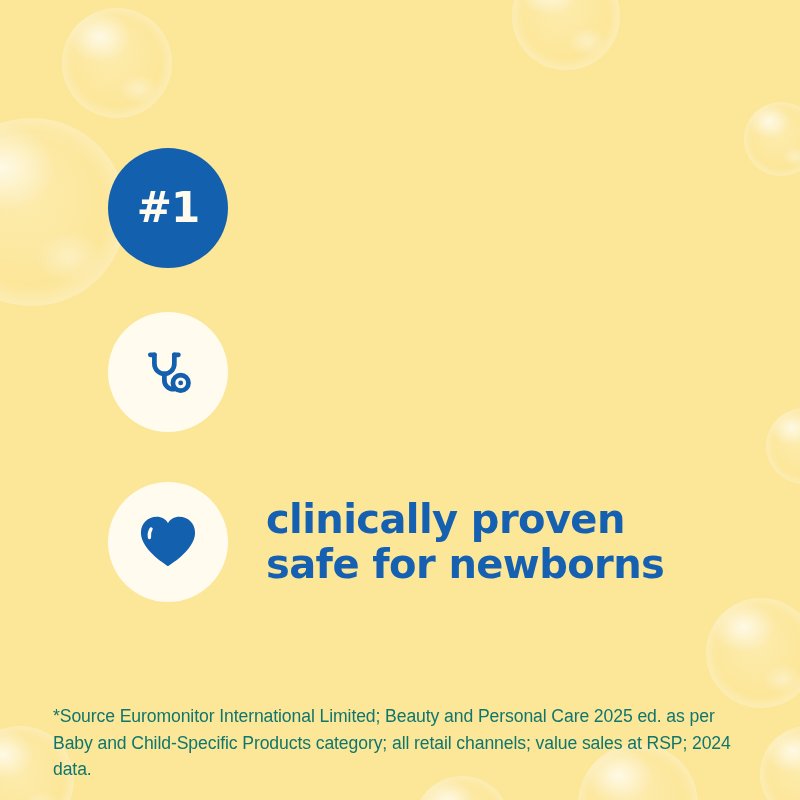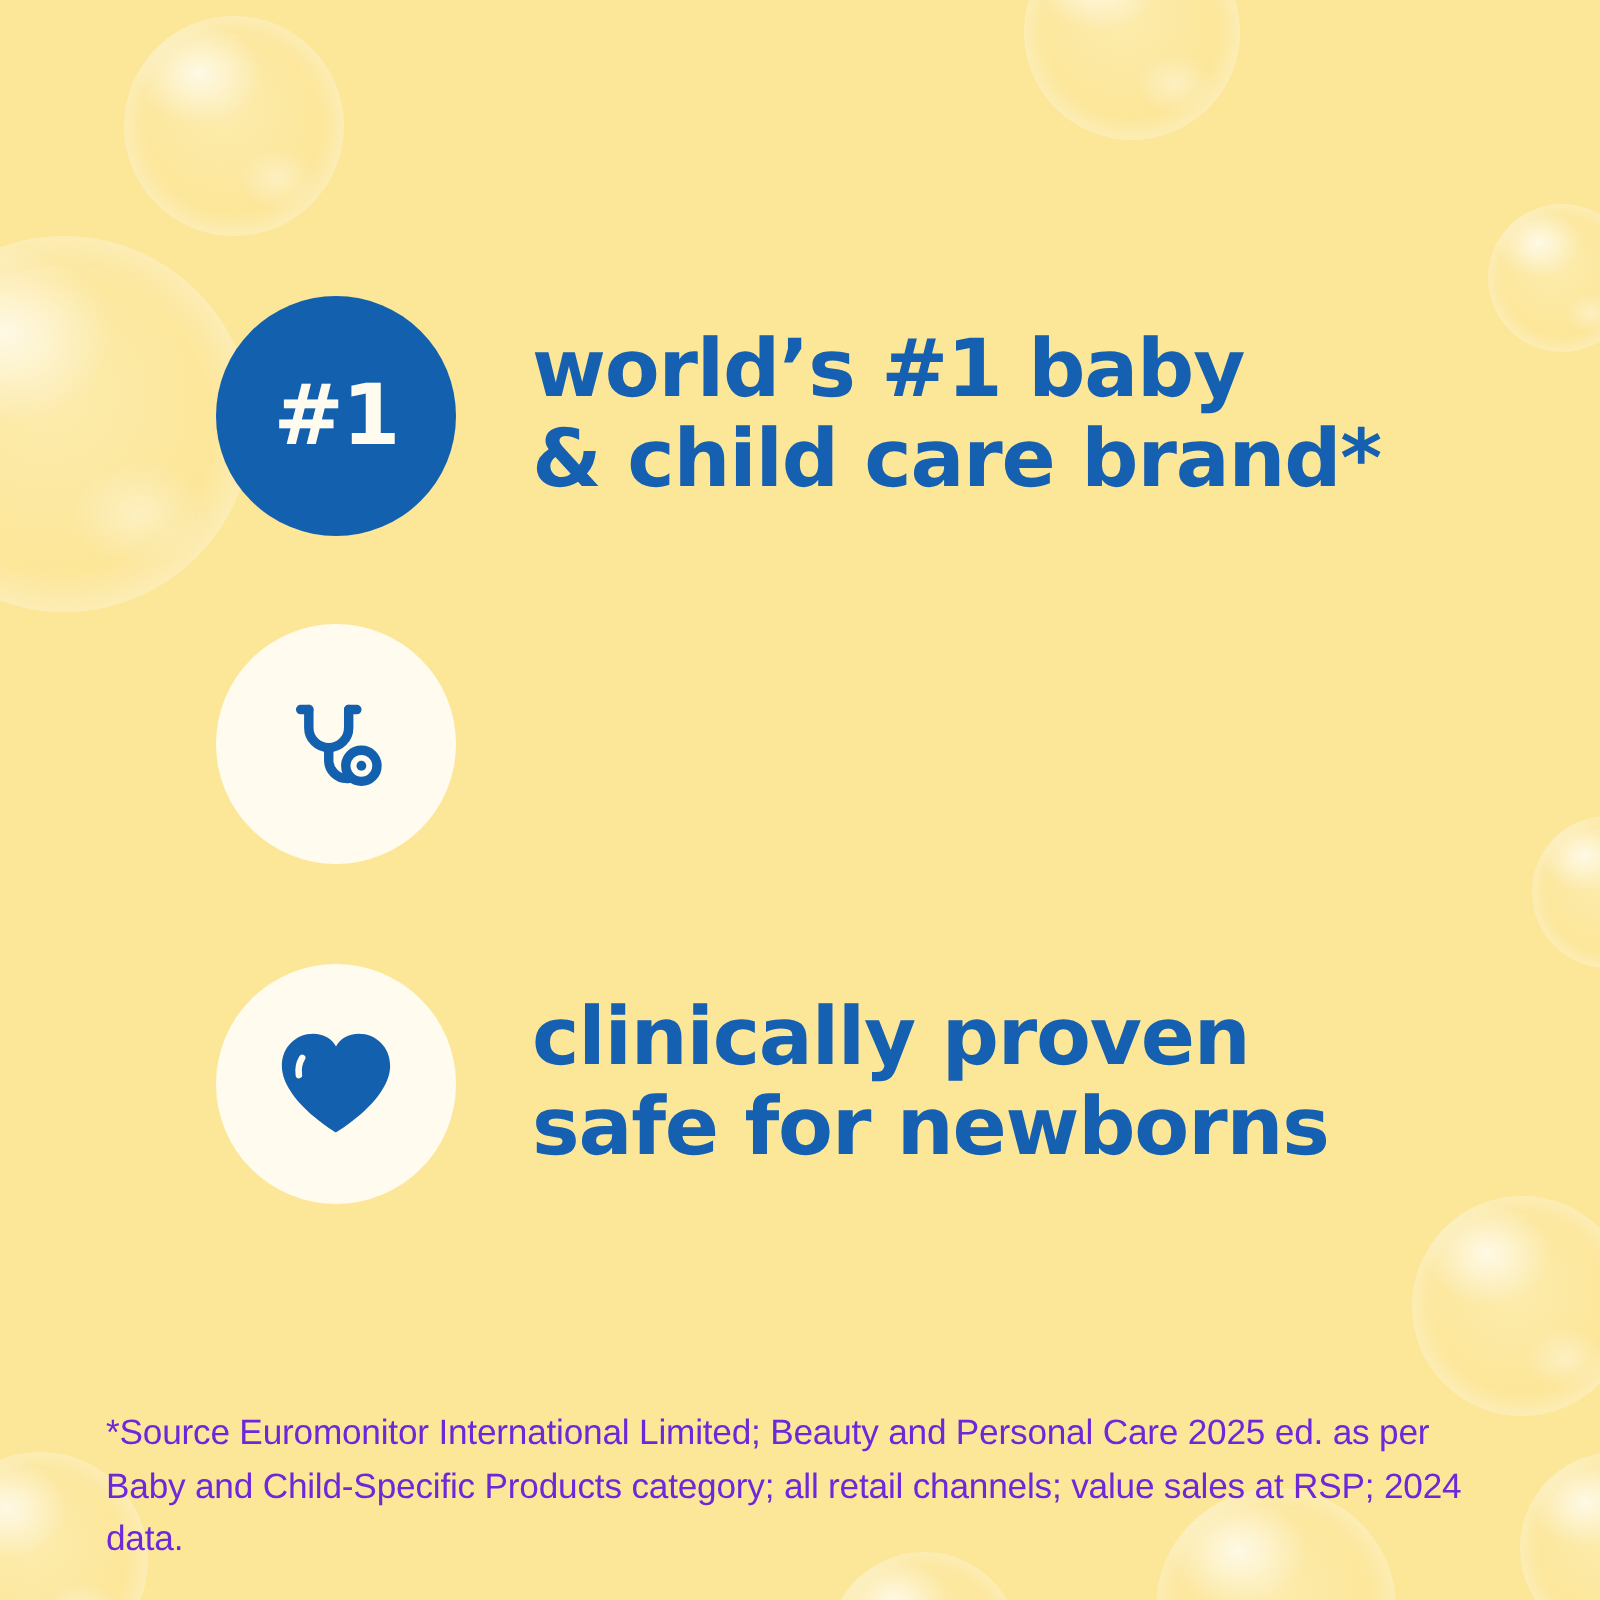--- a/index.html
+++ b/index.html
@@ -122,21 +122,21 @@
     letter-spacing: -0.6px;
     white-space: pre-line;
   }
 
   
   .footnote {
     position: absolute;
     left: 53px;
     top: 703px;
     width: 700px;
-    color: #6d28d9;
+    color: #0f766e;
     font-family: "Liberation Sans", sans-serif;
     font-size: 17.6px;
     line-height: 1.52;
     letter-spacing: -0.1px;
   }
 </style>
 </head>
 <body>
 
 <div id="poster">
@@ -202,22 +202,20 @@
         <div class="rim"></div>
         <div class="sheen"></div>
       </div>
     </div>
 
   <div class="claims">
       <div class="claim-row" style="top: 148px;">
         <div class="badge blue">
           <span class="badge-number">#1</span>
         </div>
-        <div class="claim-text">world’s #1 baby
-&amp; child care brand*</div>
       </div>
       <div class="claim-row" style="top: 312px;">
         <div class="badge cream">
           <span style="display: flex;">
             <svg width="58" height="58" viewBox="0 0 64 64" aria-hidden="true">
               <g fill="none" stroke="#1260ae" stroke-width="5.2" stroke-linecap="round" stroke-linejoin="round">
                 <path d="M17 13v10a11 11 0 0 0 22 0V13"></path>
                 <path d="M17 13h-4.5M39 13h4.5"></path>
                 <path d="M28 34v7a10 10 0 0 0 10 10h1"></path>
               </g>

